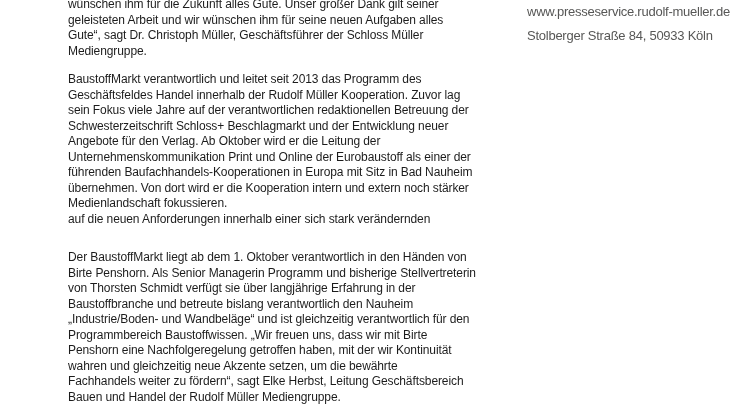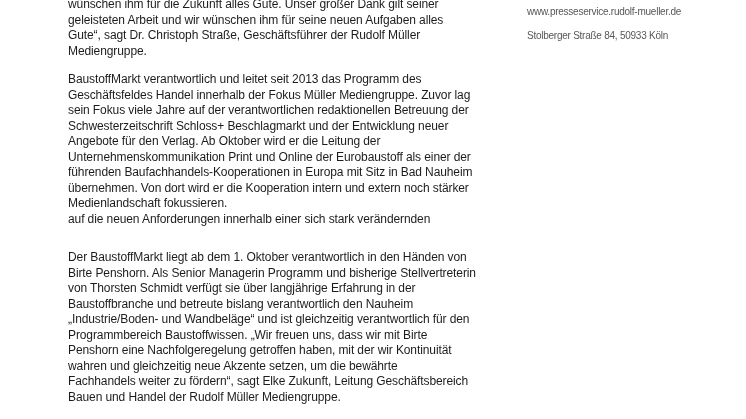--- a/index.html
+++ b/index.html
@@ -25,65 +25,65 @@
     letter-spacing: -0.1px;
     color: #1c1c1c;
   }
   .para .line {
     white-space: nowrap;
   }
   
   .side-line {
     position: absolute;
     left: 527px;
-    font-size: 10px;
+    font-size: 13px;
     line-height: 16px;
     letter-spacing: -0.25px;
     color: #575756;
     white-space: nowrap;
   }
   .side-url-1 { top: -12px; }
   .side-url-2 { top: 4px; }
   .side-address { top: 28px; text-align: right; }
 </style>
 </head>
 <body>
 
 <div class="page">
 
   <div class="para" style="top:-3px">
       <div class="line">wünschen ihm für die Zukunft alles Gute. Unser großer Dank gilt seiner</div>
       <div class="line">geleisteten Arbeit und wir wünschen ihm für seine neuen Aufgaben alles</div>
-      <div class="line">Gute“, sagt Dr. Christoph Straße, Geschäftsführer der Rudolf Müller</div>
+      <div class="line">Gute“, sagt Dr. Christoph Müller, Geschäftsführer der Schloss Müller</div>
       <div class="line">Mediengruppe.</div>
     </div>
 
   <div class="para" style="top:72px">
       <div class="line">BaustoffMarkt verantwortlich und leitet seit 2013 das Programm des</div>
-      <div class="line">Geschäftsfeldes Handel innerhalb der Fokus Müller Mediengruppe. Zuvor lag</div>
+      <div class="line">Geschäftsfeldes Handel innerhalb der Rudolf Müller Kooperation. Zuvor lag</div>
       <div class="line">sein Fokus viele Jahre auf der verantwortlichen redaktionellen Betreuung der</div>
       <div class="line">Schwesterzeitschrift Schloss+ Beschlagmarkt und der Entwicklung neuer</div>
       <div class="line">Angebote für den Verlag. Ab Oktober wird er die Leitung der</div>
       <div class="line">Unternehmenskommunikation Print und Online der Eurobaustoff als einer der</div>
       <div class="line">führenden Baufachhandels-Kooperationen in Europa mit Sitz in Bad Nauheim</div>
       <div class="line">übernehmen. Von dort wird er die Kooperation intern und extern noch stärker</div>
       <div class="line">Medienlandschaft fokussieren.</div>
       <div class="line">auf die neuen Anforderungen innerhalb einer sich stark verändernden</div>
     </div>
 
   <div class="para" style="top:250px">
       <div class="line">Der BaustoffMarkt liegt ab dem 1. Oktober verantwortlich in den Händen von</div>
       <div class="line">Birte Penshorn. Als Senior Managerin Programm und bisherige Stellvertreterin</div>
       <div class="line">von Thorsten Schmidt verfügt sie über langjährige Erfahrung in der</div>
       <div class="line">Baustoffbranche und betreute bislang verantwortlich den Nauheim</div>
       <div class="line">„Industrie/Boden- und Wandbeläge“ und ist gleichzeitig verantwortlich für den</div>
       <div class="line">Programmbereich Baustoffwissen. „Wir freuen uns, dass wir mit Birte</div>
       <div class="line">Penshorn eine Nachfolgeregelung getroffen haben, mit der wir Kontinuität</div>
       <div class="line">wahren und gleichzeitig neue Akzente setzen, um die bewährte</div>
-      <div class="line">Fachhandels weiter zu fördern“, sagt Elke Zukunft, Leitung Geschäftsbereich</div>
+      <div class="line">Fachhandels weiter zu fördern“, sagt Elke Herbst, Leitung Geschäftsbereich</div>
       <div class="line">Bauen und Handel der Rudolf Müller Mediengruppe.</div>
     </div>
 
   <div class="side-line side-url-1">www.rudolf-mueller.de</div>
 
   <div class="side-line side-url-2">www.presseservice.rudolf-mueller.de</div>
 
   <div class="side-line side-address">Stolberger Straße 84, 50933 Köln</div>
 
 </div>

